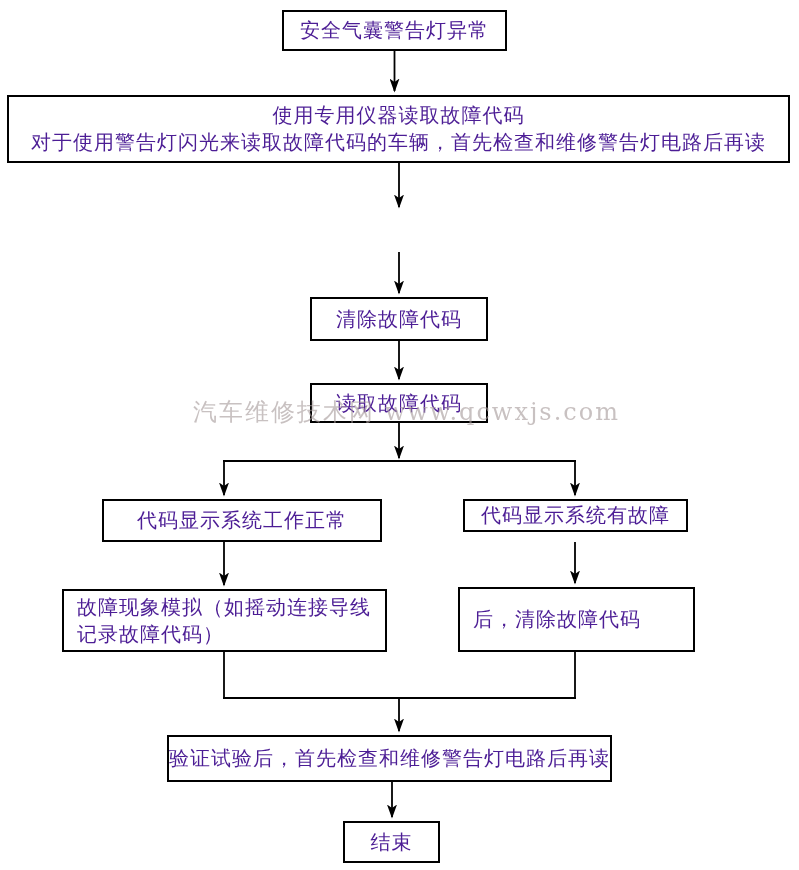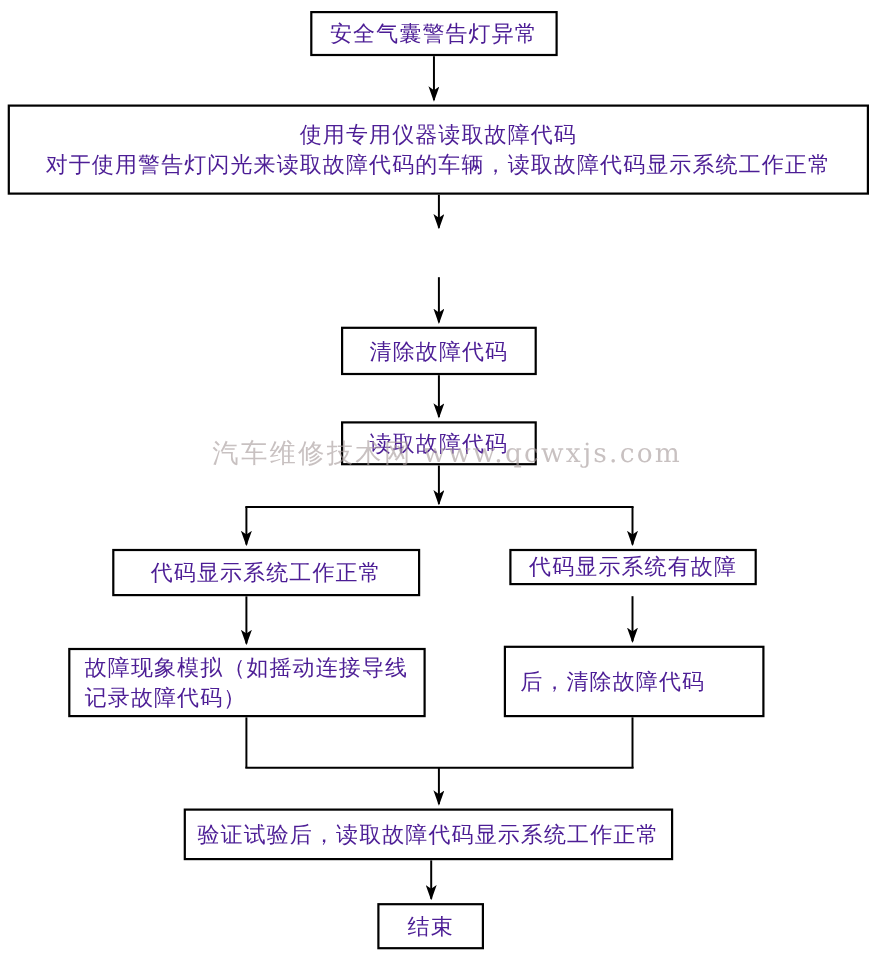--- a/index.html
+++ b/index.html
@@ -38,21 +38,21 @@
   }
   .node .ln { white-space: nowrap; }
   .node.align-left {
     align-items: flex-start;
     text-align: center;
     padding-left: 13px;
     padding-right: 6px;
   }
   
   #n-start   { left: 282px; top: 10px;  width: 225px; height: 41px; }
-  #n-read    { left: 7px;   top: 95px;  width: 783px; height: 82px; }
+  #n-read    { left: 7px;   top: 95px;  width: 783px; height: 68px; }
   #n-record  { left: 310px; top: 211px; width: 178px; height: 41px; }
   #n-clear   { left: 310px; top: 297px; width: 178px; height: 44px; }
   #n-reread  { left: 310px; top: 383px; width: 178px; height: 40px; }
   #n-normal  { left: 102px; top: 499px; width: 280px; height: 43px; }
   #n-fault   { left: 463px; top: 499px; width: 225px; height: 33px; }
   #n-simulate{ left: 62px;  top: 589px; width: 325px; height: 63px; }
   #n-inspect { left: 458px; top: 587px; width: 237px; height: 65px; }
   #n-verify  { left: 167px; top: 735px; width: 445px; height: 47px; }
   #n-end     { left: 343px; top: 821px; width: 97px;  height: 42px; }
 
@@ -97,21 +97,21 @@
     <line x1="399" y1="698" x2="399" y2="731" marker-end="url(#arrow)"></line>
     <line x1="392" y1="782" x2="392" y2="817" marker-end="url(#arrow)"></line>
   </svg>
 
   <div id="n-start" class="node">
     <span class="ln">安全气囊警告灯异常</span>
   </div>
 
   <div id="n-read" class="node">
     <span class="ln">使用专用仪器读取故障代码</span>
-    <span class="ln">对于使用警告灯闪光来读取故障代码的车辆，读取故障代码显示系统工作正常</span>
+    <span class="ln">对于使用警告灯闪光来读取故障代码的车辆，首先检查和维修警告灯电路后再读</span>
   </div>
 
 
   <div id="n-clear" class="node">
     <span class="ln">清除故障代码</span>
   </div>
 
   <div id="n-reread" class="node">
     <span class="ln">读取故障代码</span>
   </div>
@@ -127,21 +127,21 @@
   <div id="n-simulate" class="node align-left">
     <span class="ln">故障现象模拟（如摇动连接导线</span>
     <span class="ln">记录故障代码）</span>
   </div>
 
   <div id="n-inspect" class="node align-left">
     <span class="ln">后，清除故障代码</span>
   </div>
 
   <div id="n-verify" class="node">
-    <span class="ln">验证试验后，读取故障代码显示系统工作正常</span>
+    <span class="ln">验证试验后，首先检查和维修警告灯电路后再读</span>
   </div>
 
   <div id="n-end" class="node">
     <span class="ln">结束</span>
   </div>
 
   <div id="watermark">汽车维修技术网 www.qcwxjs.com</div>
 
 </div>
 

